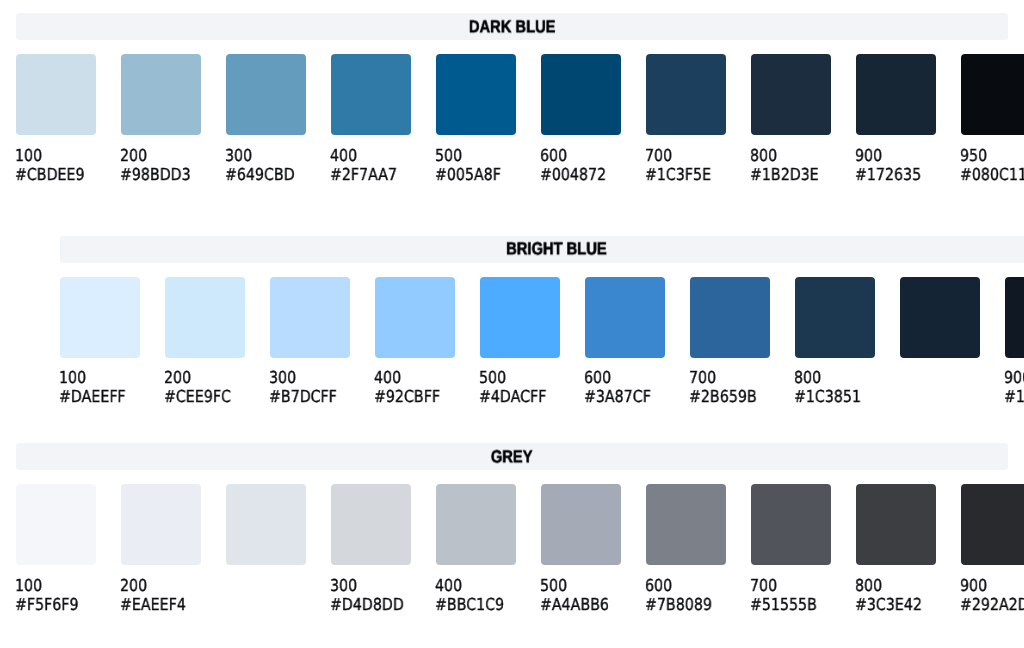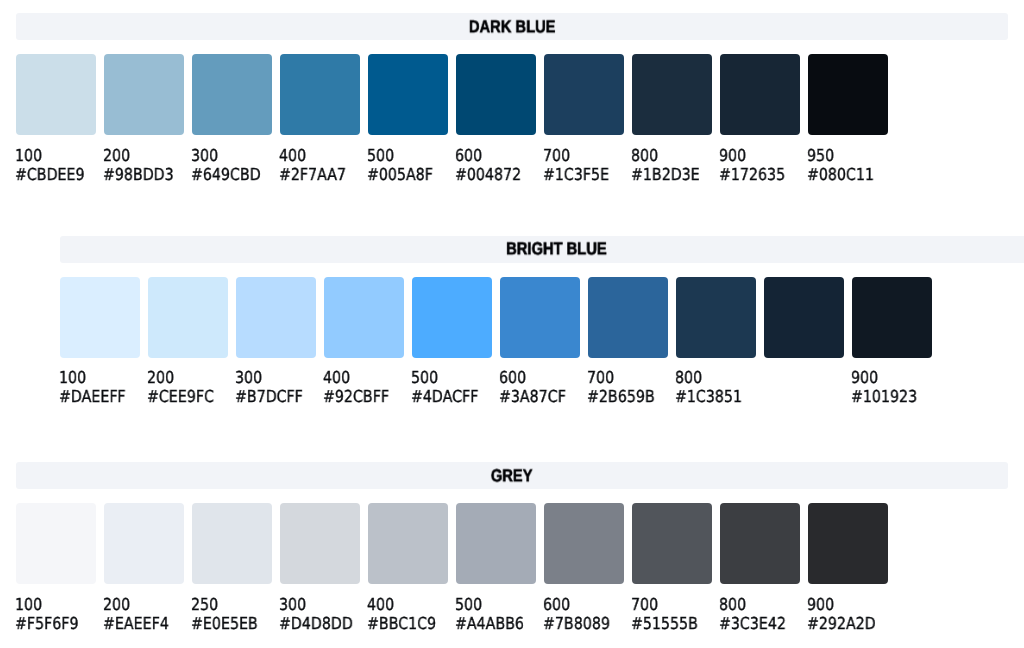--- a/index.html
+++ b/index.html
@@ -9,38 +9,38 @@
     background:#ffffff;
     font-family:"Liberation Sans", sans-serif;
     -webkit-font-smoothing:antialiased;
     text-rendering:geometricPrecision;
     overflow:hidden;
   }
   .page { position:relative; width:1024px; height:572px; background:#ffffff; }
   .palette-section { position:absolute; left:16px; width:992px; }
   .section-0 { top:13px; }
   .section-1 { top:235.5px;padding-left:44px; }
-  .section-2 { top:462px; }
+  .section-2 { top:443px; }
   .band {
     height:27px;
     background:#f2f4f8;
     border-radius:3px;
     display:flex; align-items:center; justify-content:center;
   }
   .band-title {
     display:inline-block;
     font-family:"Liberation Sans", sans-serif;
     font-size:17.4px; font-weight:bold; color:#000205;
     line-height:1;
     -webkit-text-stroke:0.62px #000205;
     transform:scaleX(0.845) translateY(0.35px) translateZ(0);
     transform-origin:50% 50%;
     will-change:transform;
   }
-  .swatch-row { display:flex; gap:8px; margin-top:14px; }
+  .swatch-row { display:flex; gap:25px; margin-top:14px; }
   .cell { width:80px; }
   .chip { width:80px; height:81px; border-radius:4px; }
   .meta { margin-top:10.6px; }
   .step, .hex {
     display:block;
     font-family:"DejaVu Sans", sans-serif;
     font-size:16.5px; color:#0b0d10; line-height:19px; white-space:nowrap;
     -webkit-text-stroke:0.36px #0b0d10;
   }
   .step > span, .hex > span {
@@ -218,24 +218,20 @@
       </div>
       <div class="cell">
         <div class="chip" style="background-color: rgb(234, 238, 244);"></div>
         <div class="meta">
           <div class="step"><span>200</span></div>
           <div class="hex"><span>#EAEEF4</span></div>
         </div>
       </div>
       <div class="cell">
         <div class="chip" style="background-color: rgb(224, 229, 235);"></div>
-        <div class="meta">
-          <div class="step"><span>250</span></div>
-          <div class="hex"><span>#E0E5EB</span></div>
-        </div>
       </div>
       <div class="cell">
         <div class="chip" style="background-color: rgb(212, 216, 221);"></div>
         <div class="meta">
           <div class="step"><span>300</span></div>
           <div class="hex"><span>#D4D8DD</span></div>
         </div>
       </div>
       <div class="cell">
         <div class="chip" style="background-color: rgb(187, 193, 201);"></div>

